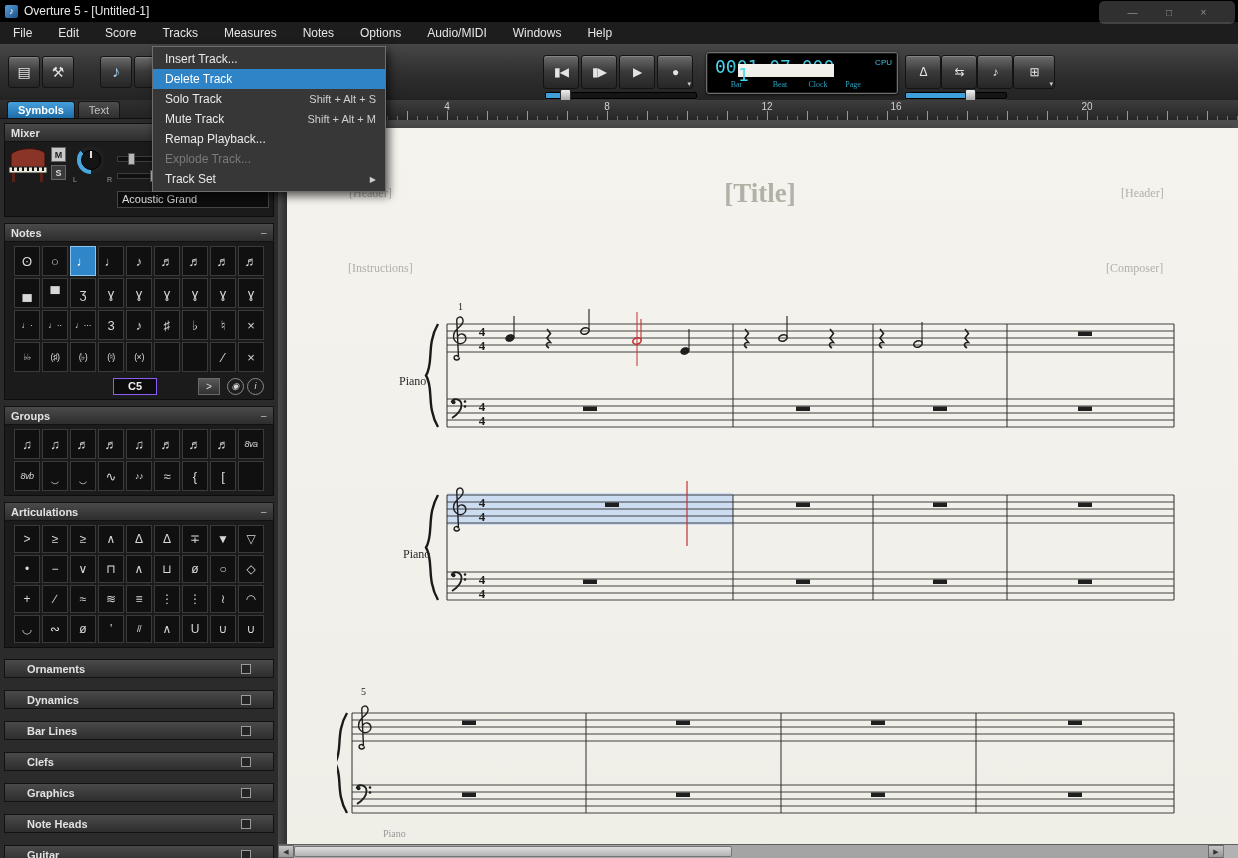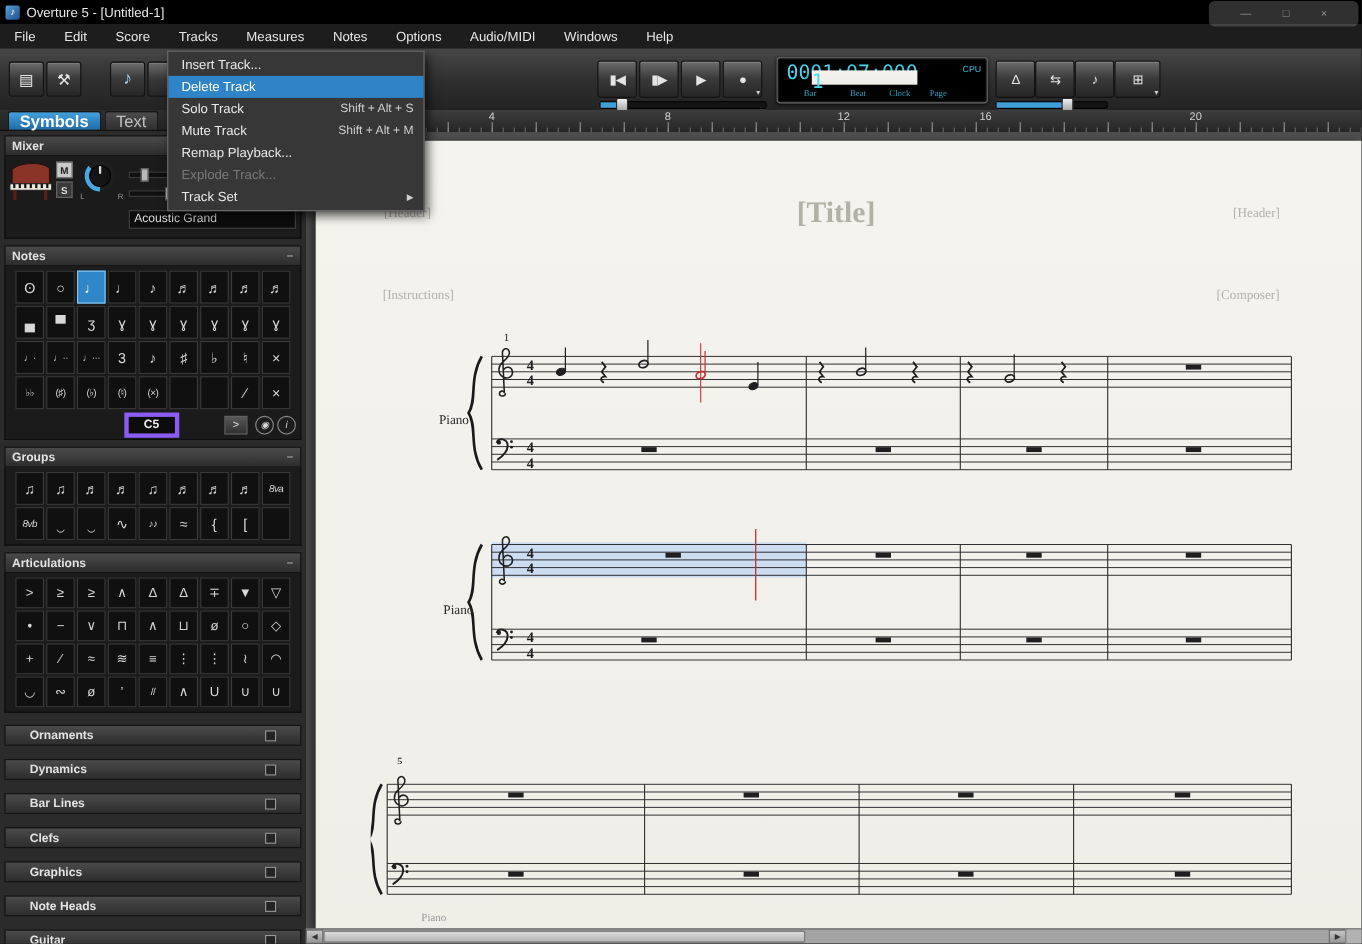--- a/index.html
+++ b/index.html
@@ -47,39 +47,39 @@
   .ticks{position:absolute;left:0;right:0;bottom:0;height:9px;
          background-image:repeating-linear-gradient(90deg,#9a9a9a 0 1px,transparent 1px 40px),
                           repeating-linear-gradient(90deg,#6f6f6f 0 1px,transparent 1px 10px);
          background-size:100% 9px,100% 4px;background-position:9px bottom,9px bottom;background-repeat:repeat-x;}
   .rnums span{position:absolute;top:1px;transform:translateX(-50%);font-size:10px;color:#cfcfcf;}
   .rmark{position:absolute;top:4px;width:9px;height:9px;border:1px solid #111;}
   
   .sidebar{position:absolute;left:0;top:100px;width:278px;bottom:0;background:#2b2b2b;border-right:1px solid #000;}
   .tabs{height:18px;background:linear-gradient(#2f2f2f,#232323);border-bottom:1px solid #101010;
         display:flex;align-items:flex-end;padding-left:4px;}
-  .tab{height:16px;padding:0 10px;font-size:15px;display:flex;align-items:center;color:#c0c0c0;
+  .tab{height:16px;padding:0 10px;font-size:11px;display:flex;align-items:center;color:#c0c0c0;
        background:linear-gradient(#4c4c4c,#2f2f2f);border:1px solid #141414;border-bottom:none;
        border-radius:3px 3px 0 0;margin-left:3px;}
   .tab.active{background:linear-gradient(#45a0dc,#1e6ca8);color:#fff;font-weight:bold;}
   .panel{margin:6px 4px 0;}
   .panel.first{margin-top:4px;}
   .phead{height:17px;background:linear-gradient(#4a4a4a,#2d2d2d);border:1px solid #121212;color:#e2e2e2;
          font-size:11px;font-weight:bold;display:flex;justify-content:space-between;align-items:center;padding:0 6px;}
   .collapse{color:#bbb;font-size:11px;font-weight:normal;}
   .pbody{background:#1b1b1b;border:1px solid #0d0d0d;border-top:none;padding:4px;}
   .grid{display:grid;grid-template-columns:repeat(9,26px);gap:2px;justify-content:center;}
   .cell{height:28px;background:#101010;border:1px solid #3a3a3a;color:#d8d8d8;font-size:13px;
         display:flex;align-items:center;justify-content:center;}
   .g-art .cell{height:26px;font-size:12px;}
   .cell.small{font-size:9px;letter-spacing:-0.5px;}
   .cell.it{font-style:italic;}
   .cell.sel{background:#2f86c8;border-color:#8cc6ec;color:#fff;}
   .notes-footer{display:flex;align-items:center;margin-top:5px;height:18px;}
-  .pitch-box{margin-left:104px;width:42px;height:15px;border:4px solid #8b5cf6;background:#0c0c0c;color:#eee;
+  .pitch-box{margin-left:104px;width:42px;height:15px;border:1px solid #8b5cf6;background:#0c0c0c;color:#eee;
              font-size:11px;font-weight:bold;display:flex;align-items:center;justify-content:center;}
   .small-btn{margin-left:41px;width:20px;height:15px;border:1px solid #6a6a6a;color:#ddd;font-size:10px;
              background:linear-gradient(#585858,#303030);display:flex;align-items:center;justify-content:center;}
   .round-btn{margin-left:7px;width:15px;height:15px;border-radius:50%;border:1px solid #8a8a8a;background:#1c1c1c;
              color:#d8d8d8;font-size:9px;display:flex;align-items:center;justify-content:center;font-style:italic;}
   .round-btn+.round-btn{margin-left:3px;}
   .mixer-body{position:relative;height:74px;padding:0;}
   .ms{position:absolute;left:46px;top:5px;}
   .msbtn{width:13px;height:13px;font-size:9px;font-weight:bold;display:flex;align-items:center;justify-content:center;
          border:1px solid #666;}

